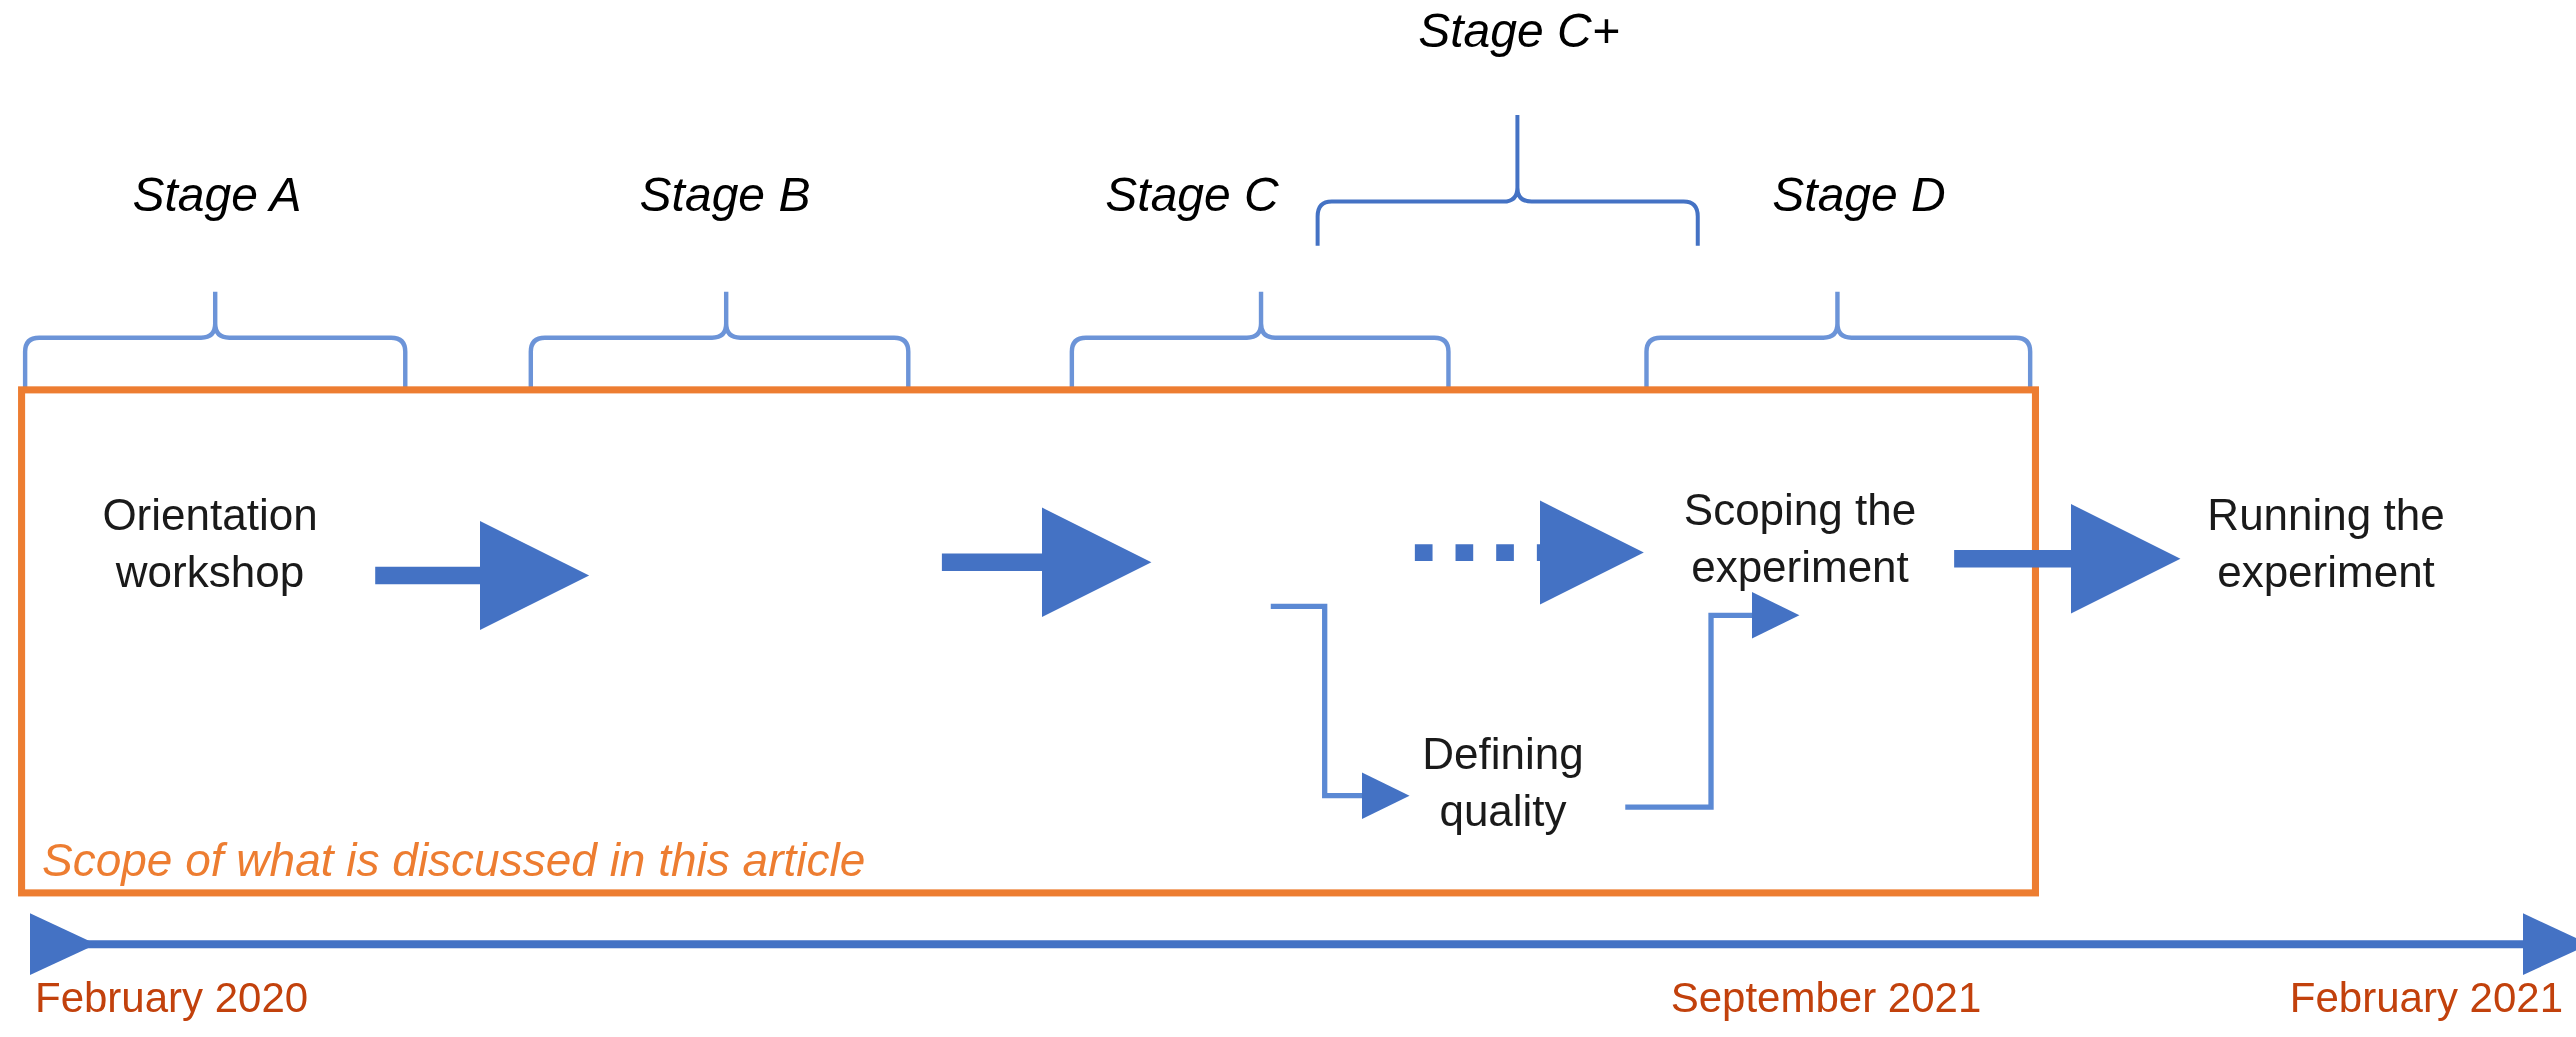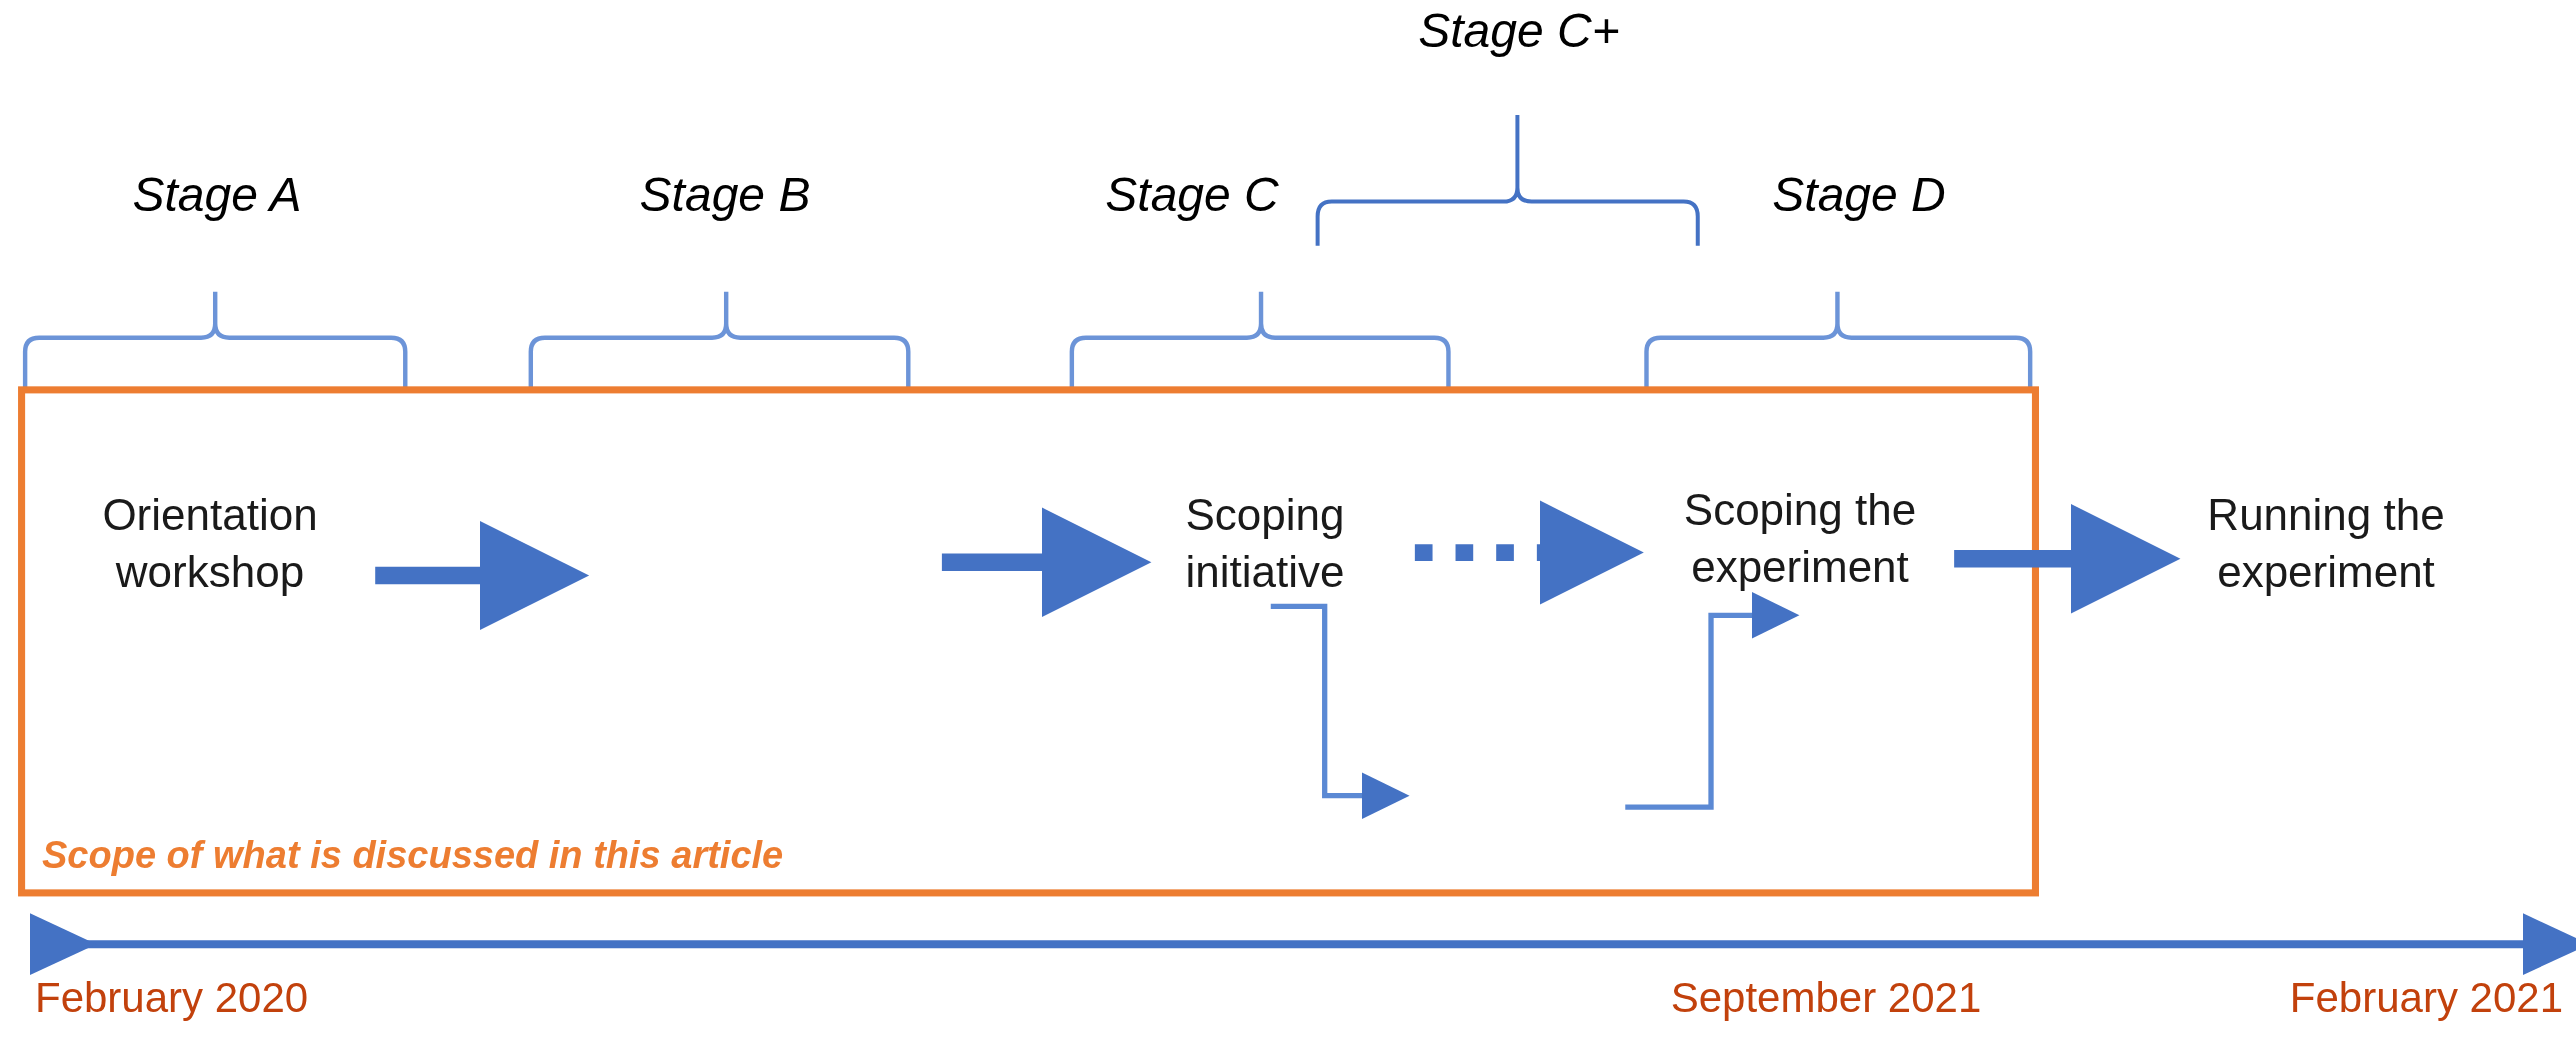--- a/index.html
+++ b/index.html
@@ -40,24 +40,23 @@
   }
   .node-label {
     font-size: 44px;
     font-weight: 400;
     color: #1a1a1a;
     text-align: center;
     transform: translateX(-50%);
   }
   .scope-caption {
     font-style: italic;
-    font-size: 38px;
+    font-size: 46px;
     color: #ED7D31;
     white-space: nowrap;
-    font-weight: bold;
   }
   .time-label {
     font-size: 42px;
     color: #c2410c;
     white-space: nowrap;
   }
   .time-label.center {
     transform: translateX(-50%);
     text-align: center;
   }
@@ -140,23 +139,23 @@
   <div class="txt stage-label" style="left:217px; top:164px;">Stage A</div>
   <div class="txt stage-label" style="left:725px; top:164px;">Stage B</div>
   <div class="txt stage-label" style="left:1192px; top:164px;">Stage C</div>
   <div class="txt stage-label" style="left:1519px; top:0px;font-style:italic;">Stage C+</div>
   <div class="txt stage-label" style="left:1859px; top:164px;">Stage D</div>
 
   <div class="txt node-label" style="left:210px; top:486px;">Orientation
 workshop</div>
 
 
-  <div class="txt node-label" style="left:1265px; top:486px;">Scoping
-initiative</div>
 
+  <div class="txt node-label" style="left:1503px; top:725px;">Defining
+quality</div>
 
   <div class="txt node-label" style="left:1800px; top:473px;margin-top:8px;">Scoping the
 experiment</div>
 
   <div class="txt node-label" style="left:2326px; top:486px;">Running the
 experiment</div>
 
   <div class="txt scope-caption" style="left:42px; top:831px;">Scope of what is discussed in this article</div>
 
   <div class="txt time-label" style="left:35px; top:971px;">February 2020</div>

